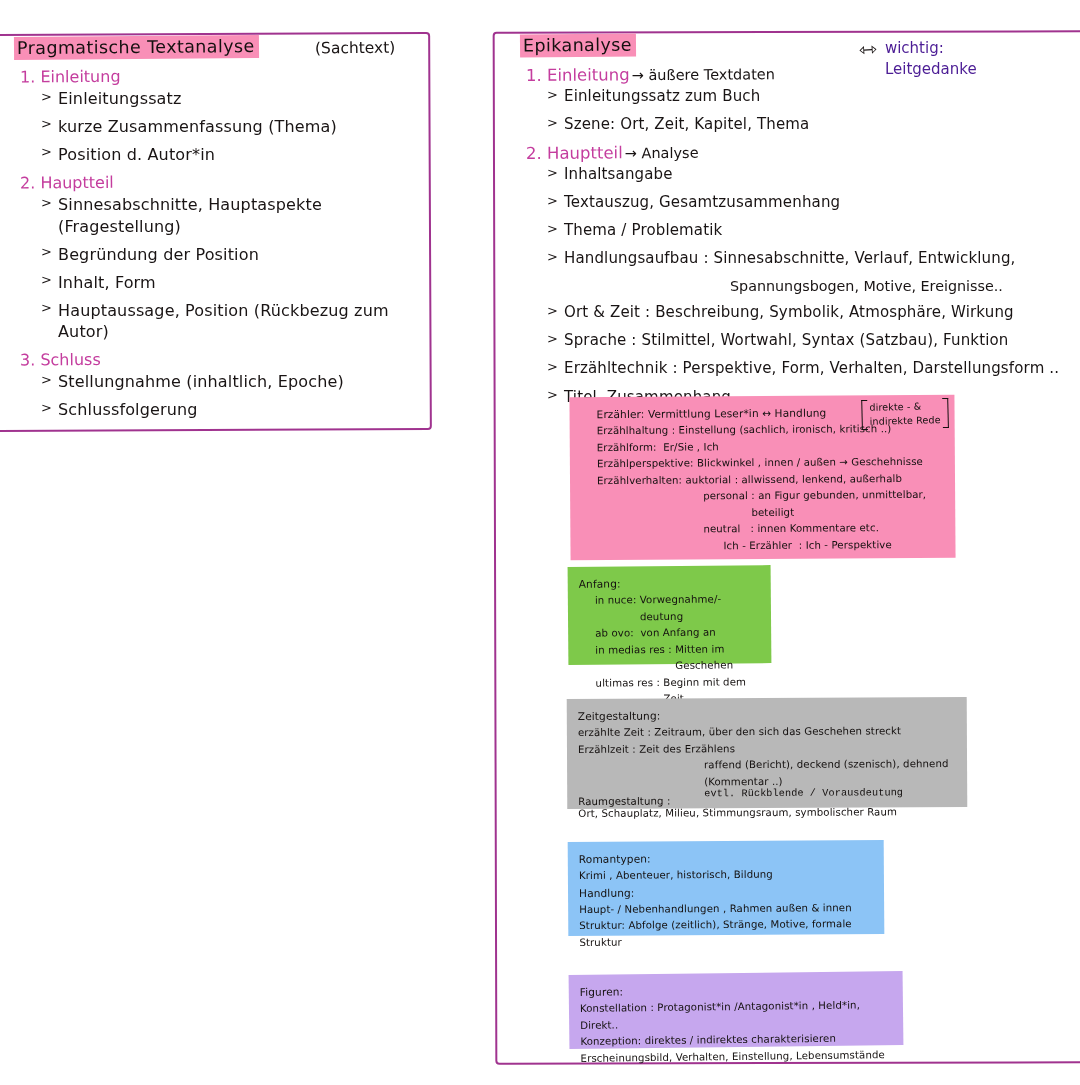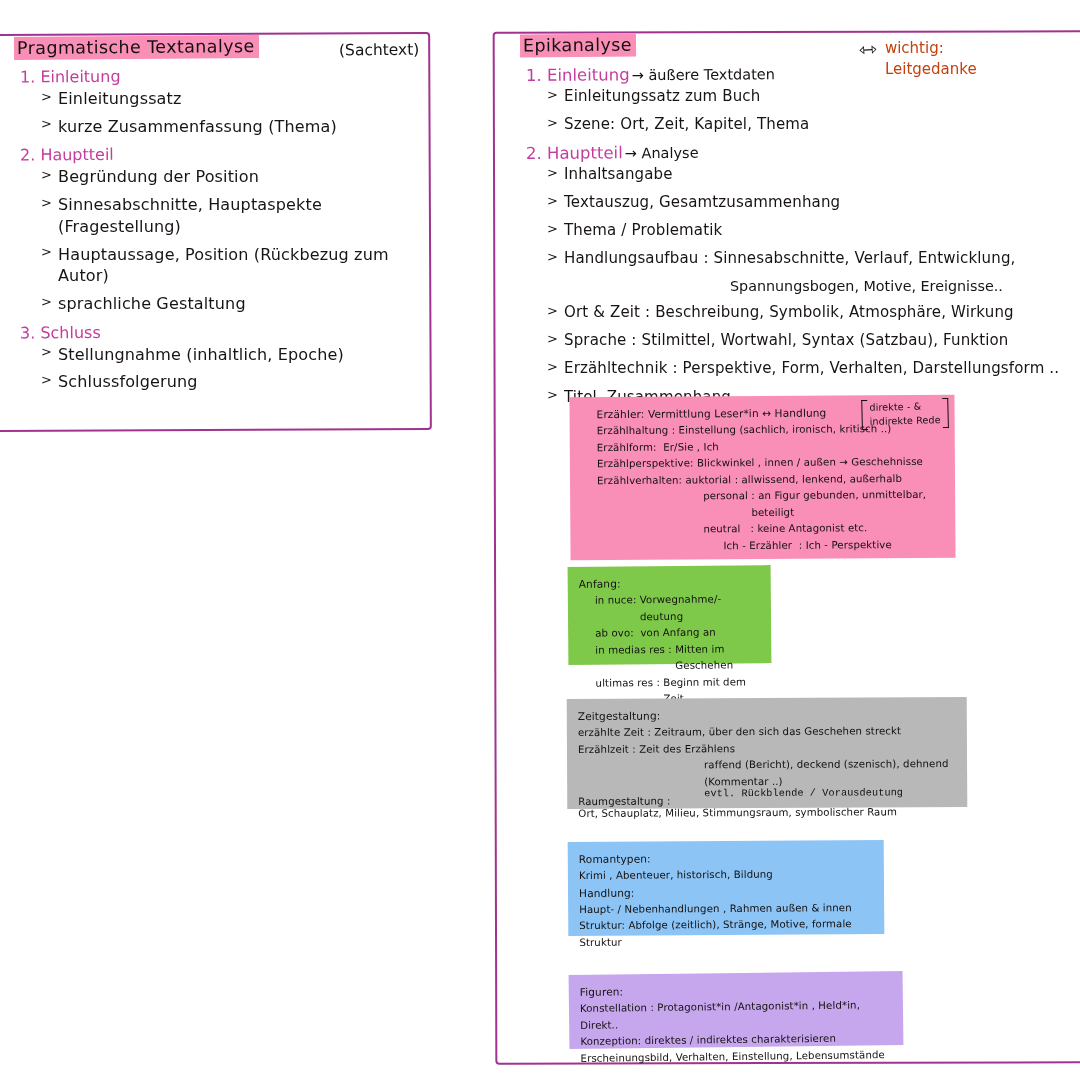--- a/index.html
+++ b/index.html
@@ -52,22 +52,22 @@
     display: inline-block;
     font-size: 17.5px;
     letter-spacing: 0.4px;
     color: #14100f;
     background: #f98fb7;
     padding: 1px 4px 2px 3px;
     transform: rotate(-0.5deg);
   }
   .title-row {
     display: flex;
-    align-items: flex-end;
-    gap: 80px;
+    align-items: center;
+    gap: 56px;
     margin-bottom: 5px;
   }
   .paren-note {
     font-size: 15.5px;
     color: #191414;
     transform: rotate(-0.6deg);
   }
 
   .sec {
     font-size: 16px;
@@ -122,21 +122,21 @@
   #important .glyph {
     font-size: 19px;
     line-height: 1;
     color: #191414;
     transform: rotate(-4deg) scaleX(1.15);
     margin-top: 2px;
   }
   #important .txt {
     font-size: 15px;
     line-height: 1.42;
-    color: #c2410c;
+    color: #4c1d95;
   }
 
   
   .hlbox {
     position: absolute;
     padding: 9px 12px 10px 11px;
     box-sizing: border-box;
     color: #14100f;
     font-size: 10.2px;
     line-height: 1.62;
@@ -217,26 +217,27 @@
 <div class="panel" id="panel-left">
 
   <div class="title-row">
     <span class="title-hl">Pragmatische Textanalyse</span>
     <span class="paren-note">(Sachtext)</span>
   </div>
 
   <div class="sec">1. Einleitung</div>
   <div class="bul">Einleitungssatz</div>
   <div class="bul">kurze Zusammenfassung (Thema)</div>
+  <div class="bul">Position d. Autor*in</div>
 
   <div class="sec">2. Hauptteil</div>
+  <div class="bul">Sinnesabschnitte, Hauptaspekte  (Fragestellung)</div>
   <div class="bul">Begründung der Position</div>
-  <div class="bul">Sinnesabschnitte, Hauptaspekte  (Fragestellung)</div>
+  <div class="bul">Inhalt, Form</div>
   <div class="bul">Hauptaussage, Position (Rückbezug zum Autor)</div>
-  <div class="bul">sprachliche Gestaltung</div>
 
   <div class="sec">3. Schluss</div>
   <div class="bul">Stellungnahme (inhaltlich, Epoche)</div>
   <div class="bul">Schlussfolgerung</div>
 </div>
 
 <div class="panel" id="panel-right">
 
   <div class="title-row">
     <span class="title-hl">Epikanalyse</span>
@@ -290,21 +291,21 @@
   <div class="kv">
     <span class="k">Erzählverhalten:</span>&nbsp;
     <span>auktorial : allwissend, lenkend, außerhalb</span>
   </div>
   <div class="kv ind1">
     <span class="k">personal</span>&nbsp;
     <span>: an Figur gebunden, unmittelbar, beteiligt</span>
   </div>
   <div class="kv ind1">
     <span class="k">neutral</span>&nbsp;&nbsp;&nbsp;
-    <span>: keine Antagonist etc.</span>
+    <span>: innen Kommentare etc.</span>
   </div>
   <div class="kv ind2">
     <span class="k">Ich - Erzähler</span>&nbsp;&nbsp;
     <span>: Ich - Perspektive</span>
   </div>
 
   <div id="bracket-note">
     <span class="br l"></span>
     <span class="inner">
       <span>direkte - &amp;</span><br>

